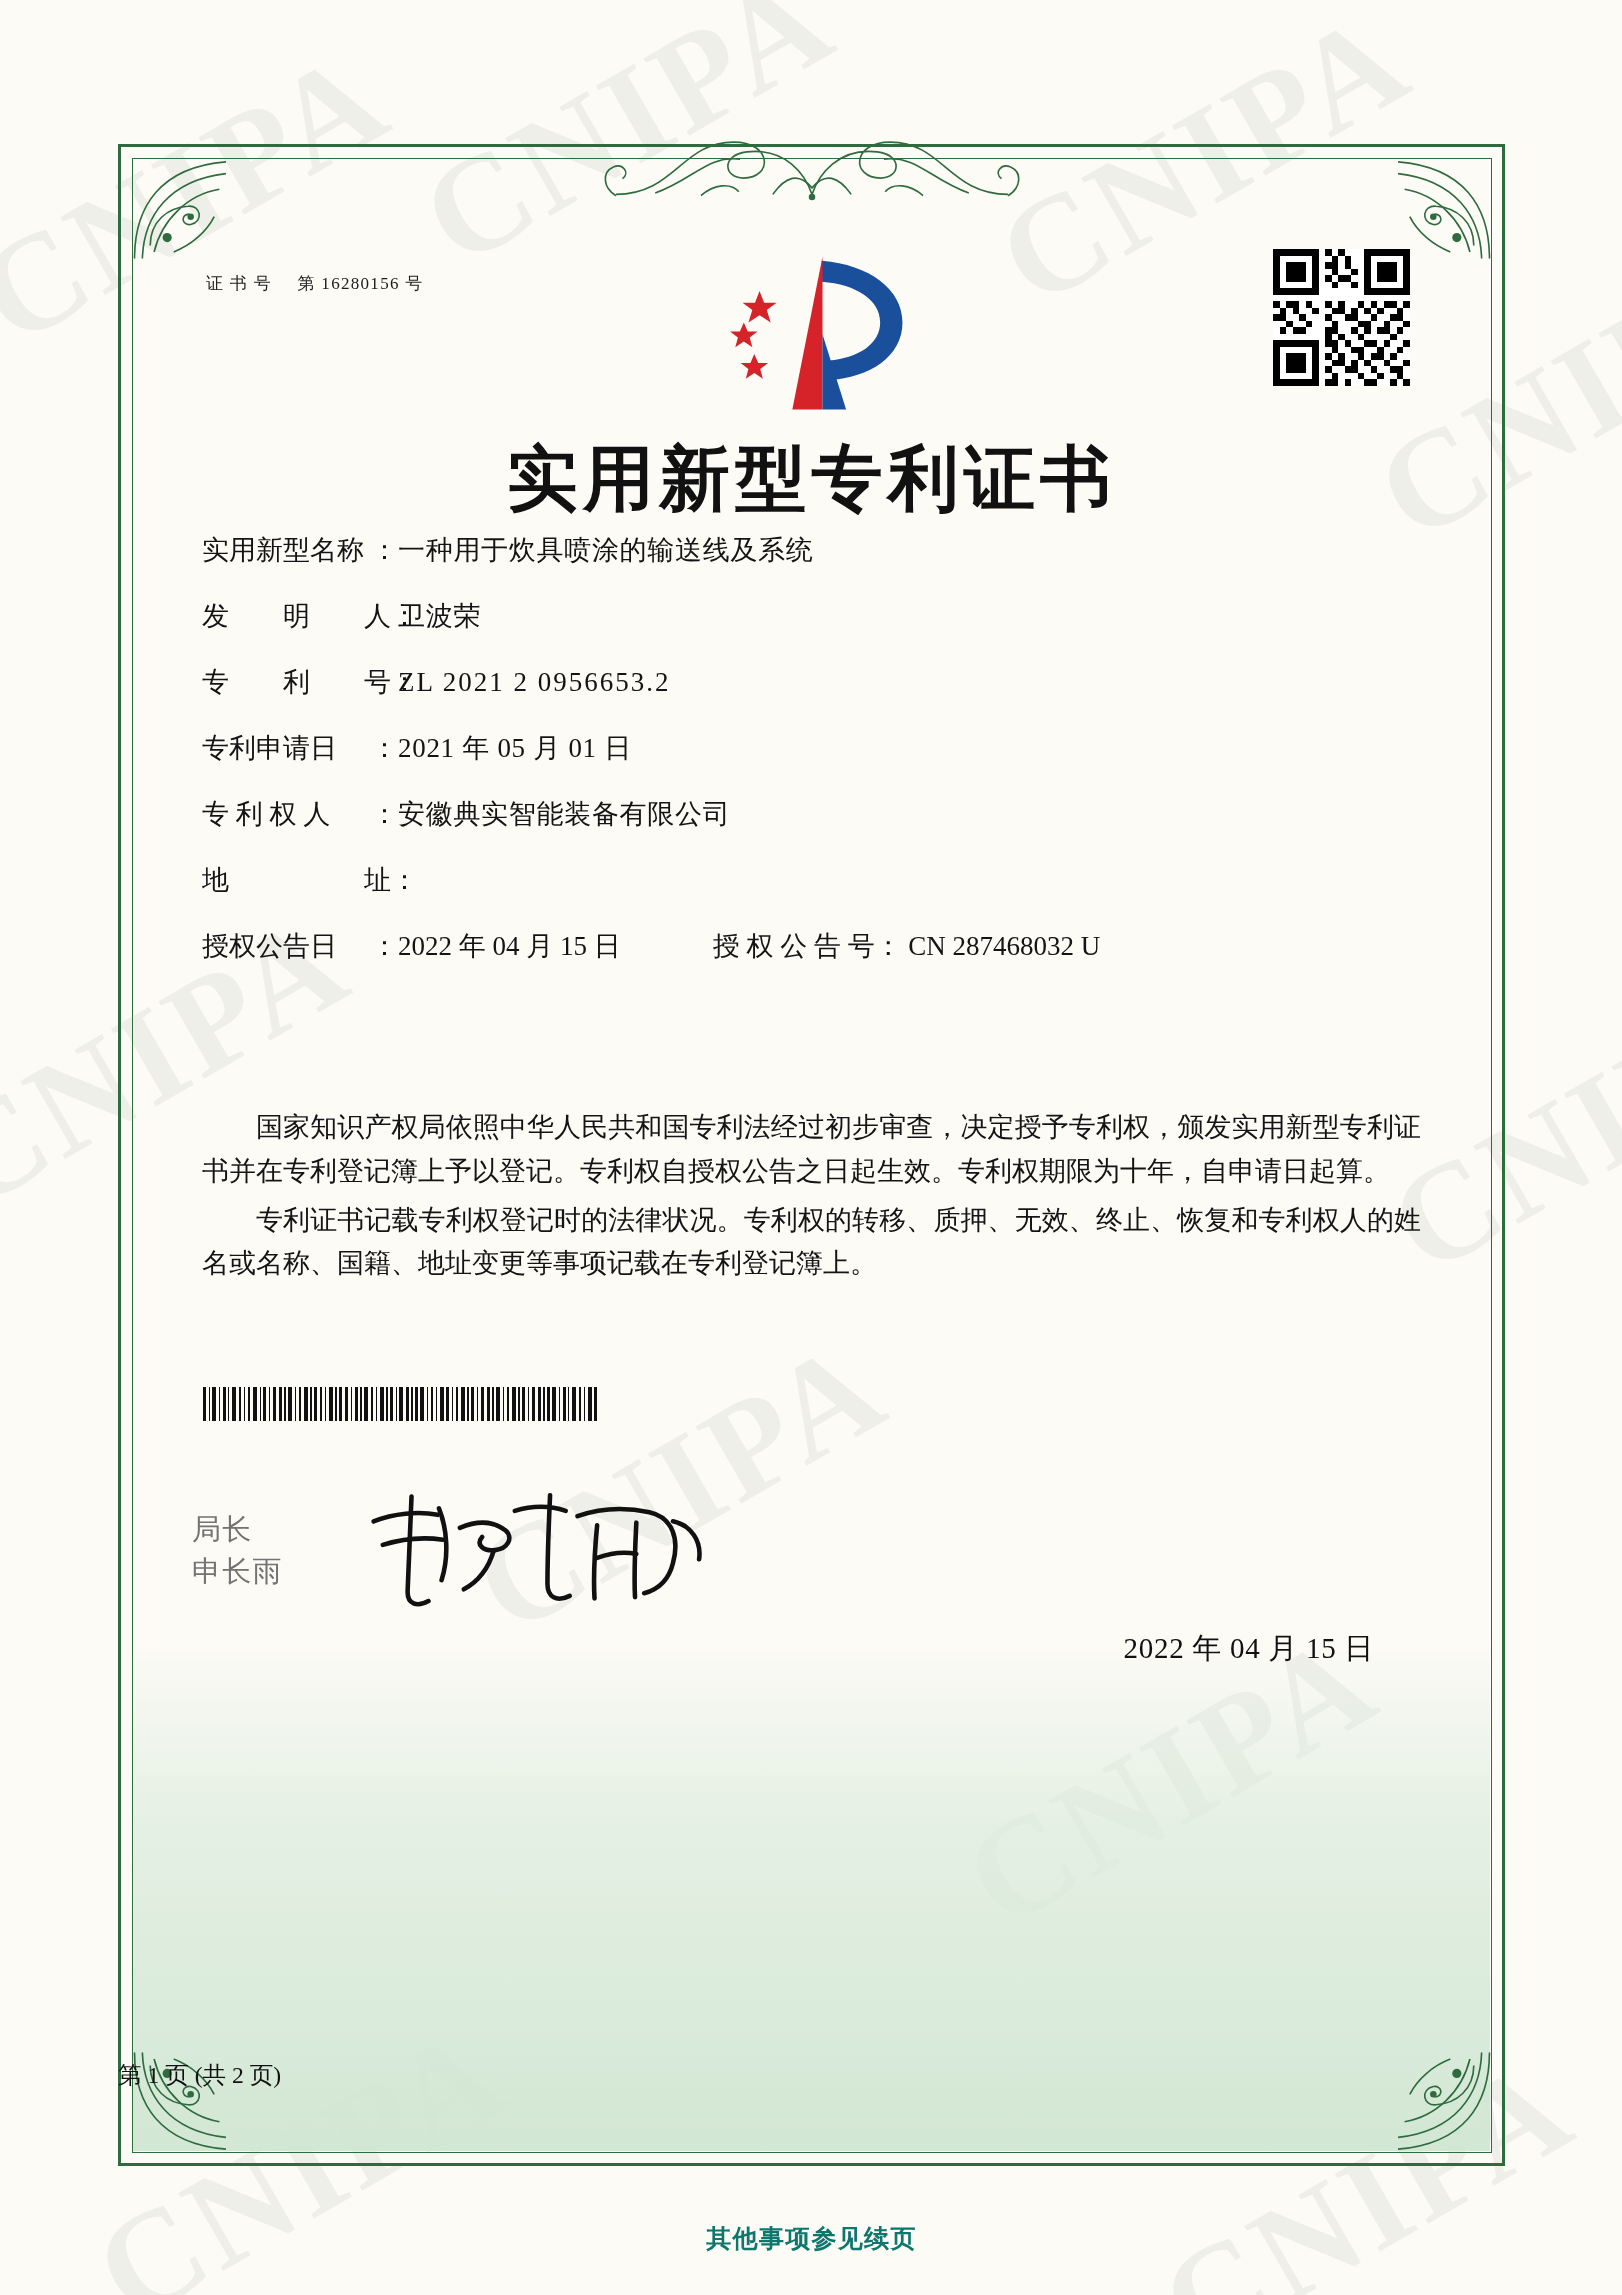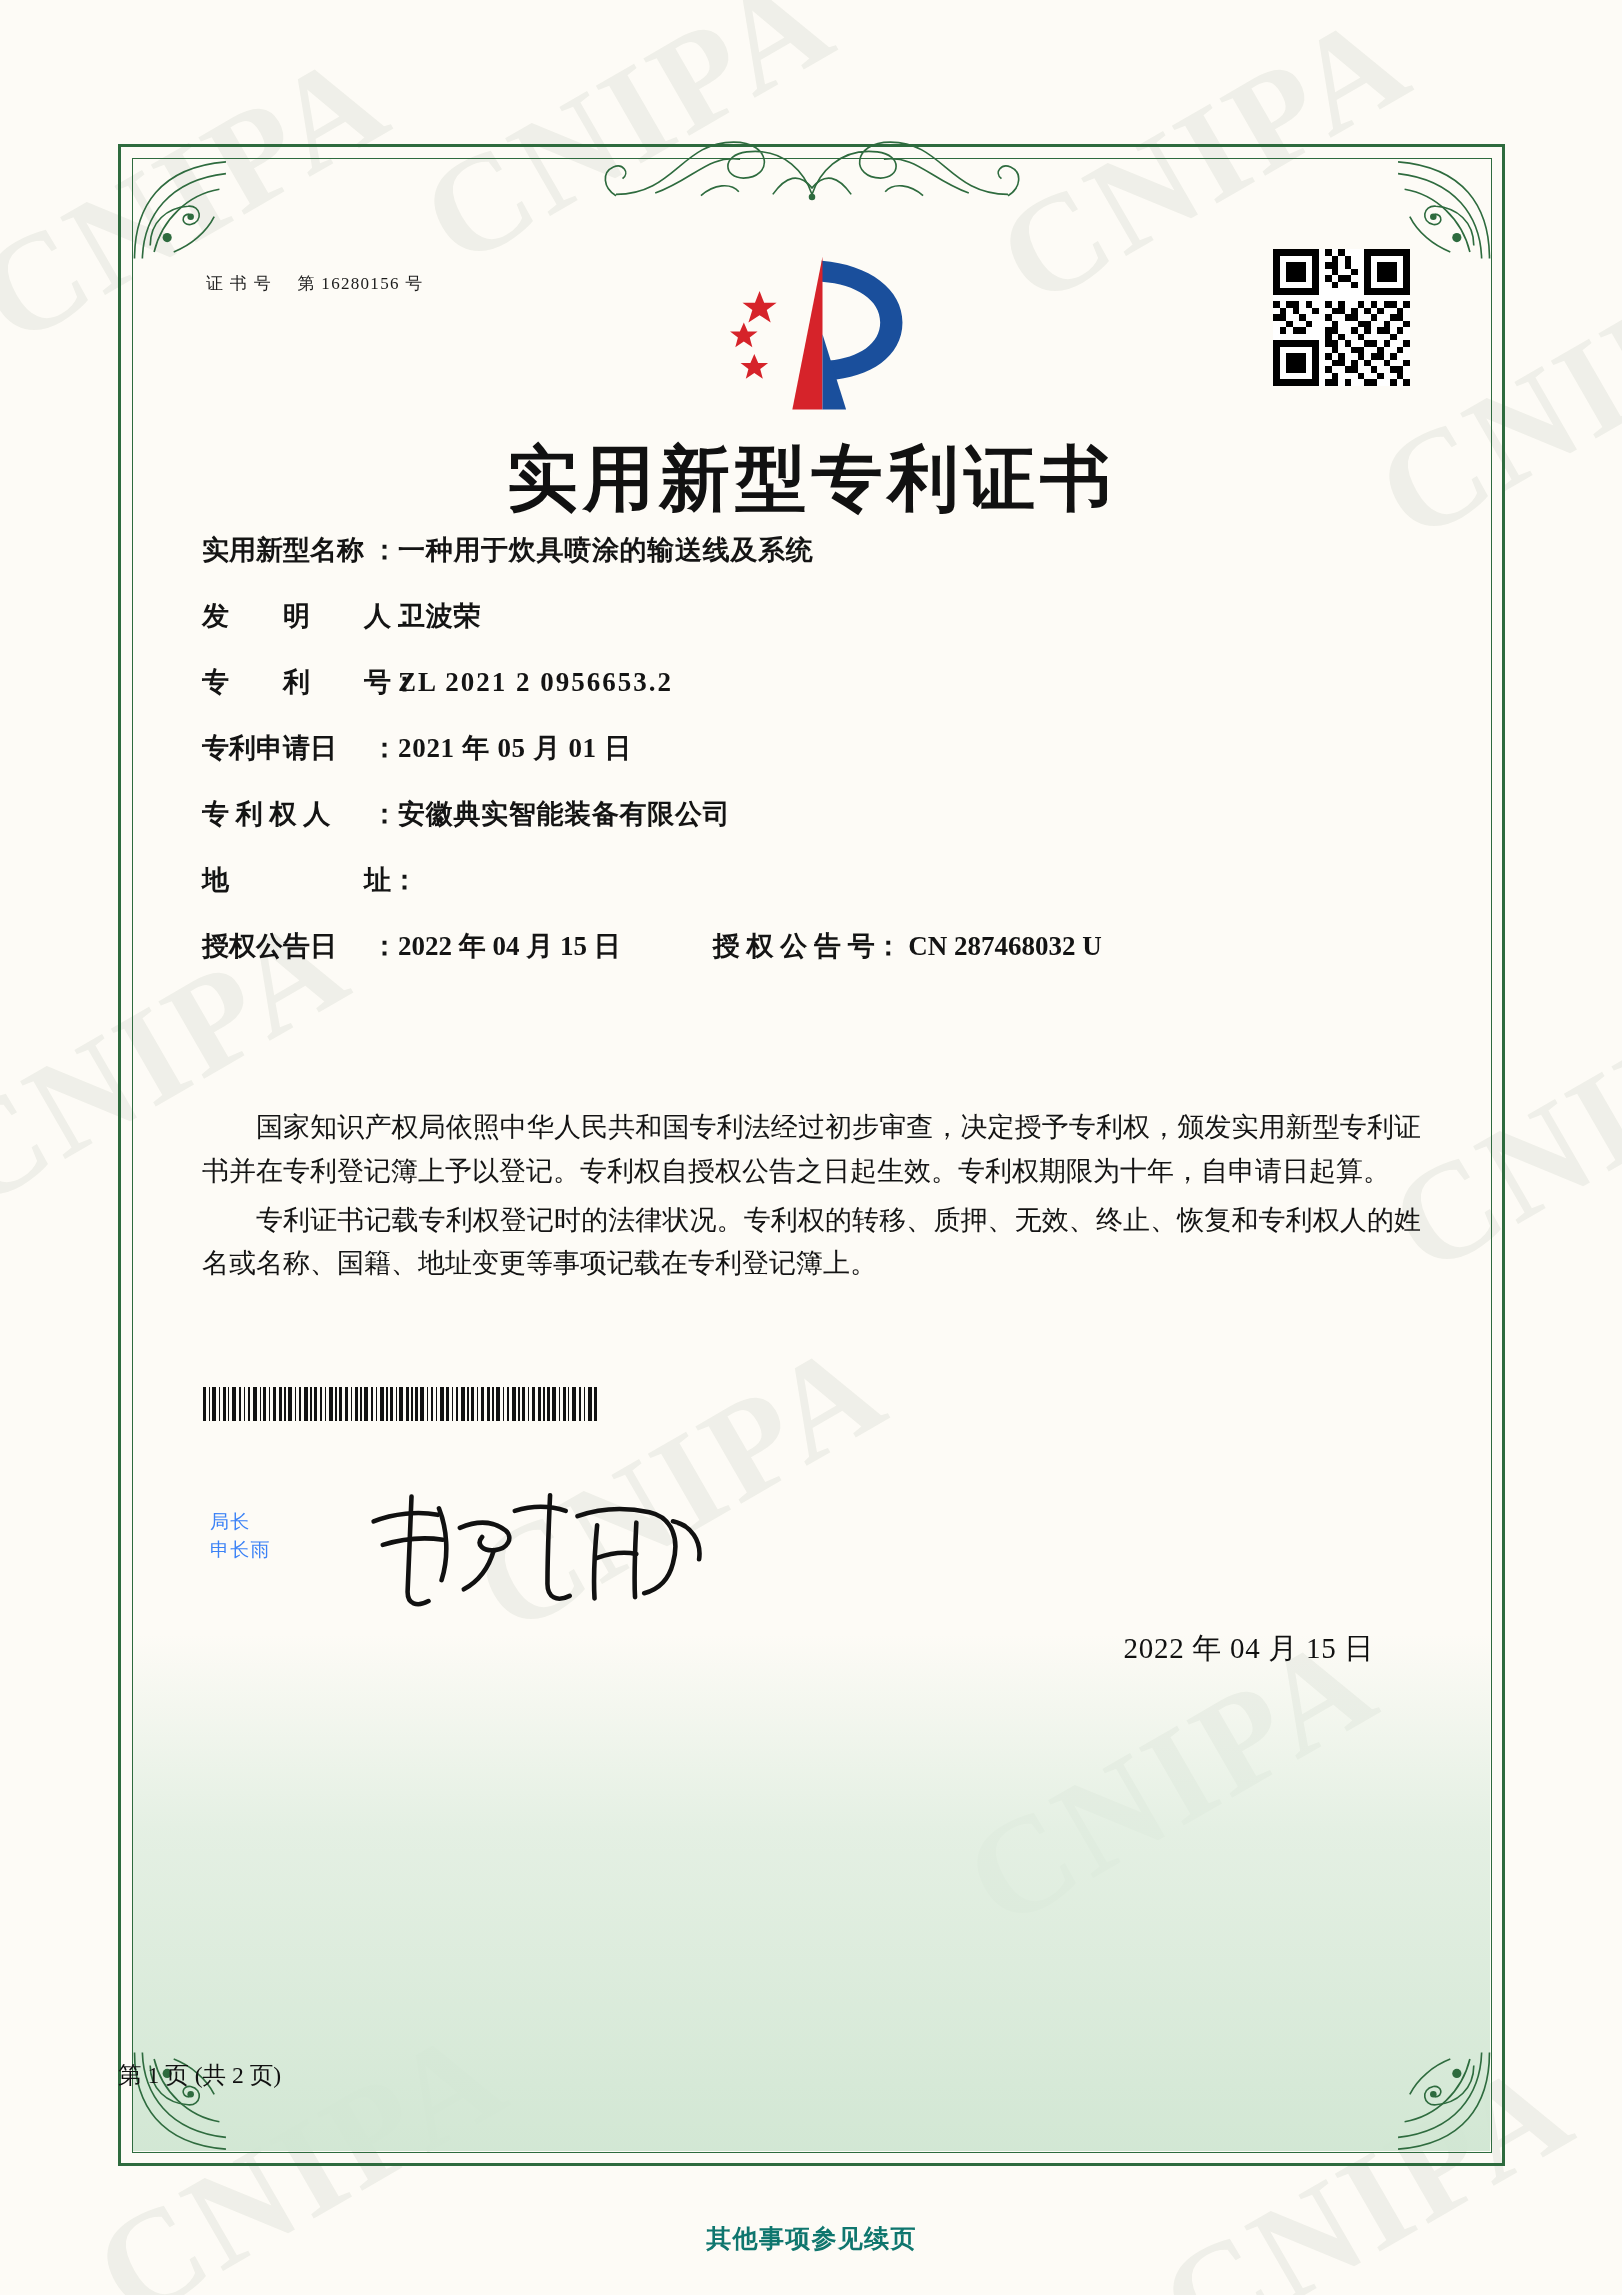--- a/index.html
+++ b/index.html
@@ -149,21 +149,20 @@
     right: 79px;
     top: 393px;
     font-size: 27px;
     color: #141414;
     line-height: 1.0;
   }
   .field {
     display: flex;
     align-items: flex-start;
     margin-bottom: 39px;
-    font-weight: bold;
   }
   .flabel {
     width: 196px;
     flex: 0 0 196px;
     display: flex;
     justify-content: space-between;
     letter-spacing: 0;
     white-space: nowrap;
   }
   .fvalue {
@@ -202,25 +201,25 @@
     left: 85px;
     top: 1243px;
     height: 34px;
     width: 419px;
   }
   .barcode svg { display: block; width: 100%; height: 100%; }
 
   
   .sign-label {
     position: absolute;
-    left: 92px;
+    left: 74px;
     top: 1364px;
-    font-size: 19px;
+    font-size: 29px;
     line-height: 1.45;
-    color: #3b82f6;
+    color: #737373;
     letter-spacing: 1.3px;
   }
   .sign-script {
     position: absolute;
     left: 236px;
     top: 1338px;
     width: 366px;
     height: 131px;
   }
   .sign-script svg { width: 100%; height: 100%; display: block; }

